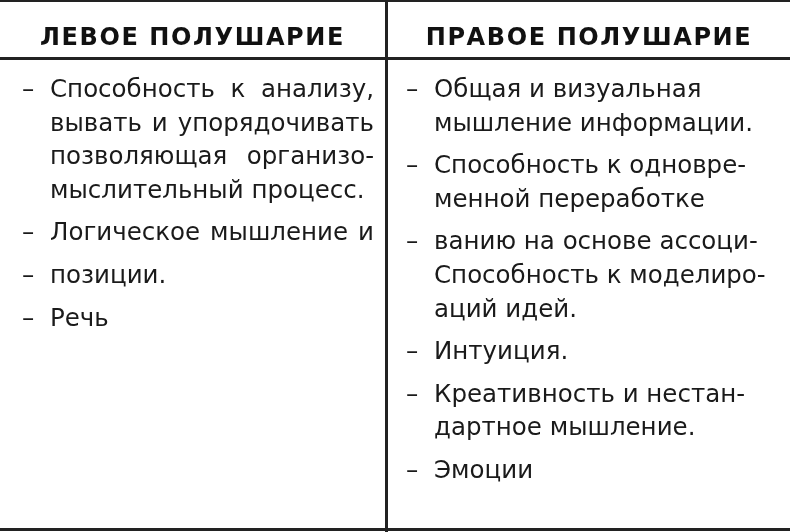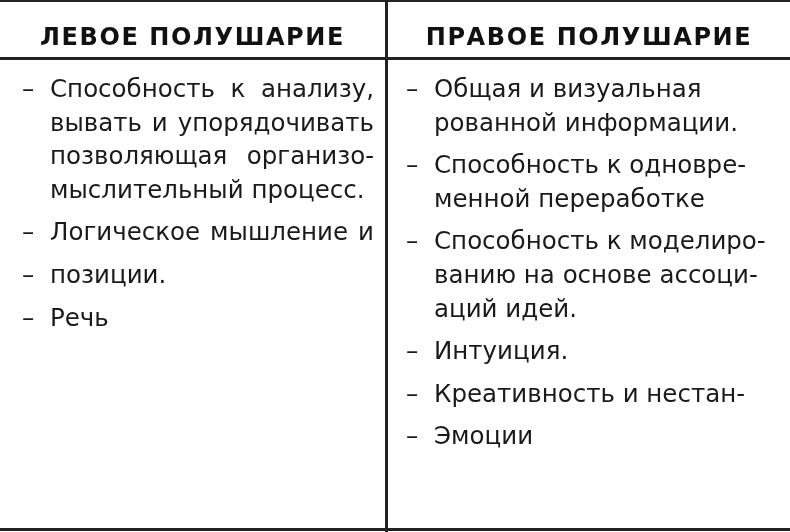--- a/index.html
+++ b/index.html
@@ -123,48 +123,49 @@
         <span class="line">Речь</span>
       </span>
     </div>
   </div>
 
   <div class="col right">
     <div class="item">
       <span class="dash">–</span>
       <span class="lines">
         <span class="line">Общая и визуальная</span>
-        <span class="line">рованной информации.</span>
+        <span class="line">мышление информации.</span>
       </span>
     </div>
     <div class="item">
       <span class="dash">–</span>
       <span class="lines">
         <span class="line">Способность к одновре-</span>
         <span class="line">менной переработке</span>
       </span>
     </div>
     <div class="item">
       <span class="dash">–</span>
       <span class="lines">
+        <span class="line">ванию на основе ассоци-</span>
         <span class="line">Способность к моделиро-</span>
-        <span class="line">ванию на основе ассоци-</span>
         <span class="line">аций идей.</span>
       </span>
     </div>
     <div class="item">
       <span class="dash">–</span>
       <span class="lines">
         <span class="line">Интуиция.</span>
       </span>
     </div>
     <div class="item">
       <span class="dash">–</span>
       <span class="lines">
         <span class="line">Креативность и нестан-</span>
+        <span class="line">дартное мышление.</span>
       </span>
     </div>
     <div class="item">
       <span class="dash">–</span>
       <span class="lines">
         <span class="line">Эмоции</span>
       </span>
     </div>
   </div>
 </div>

